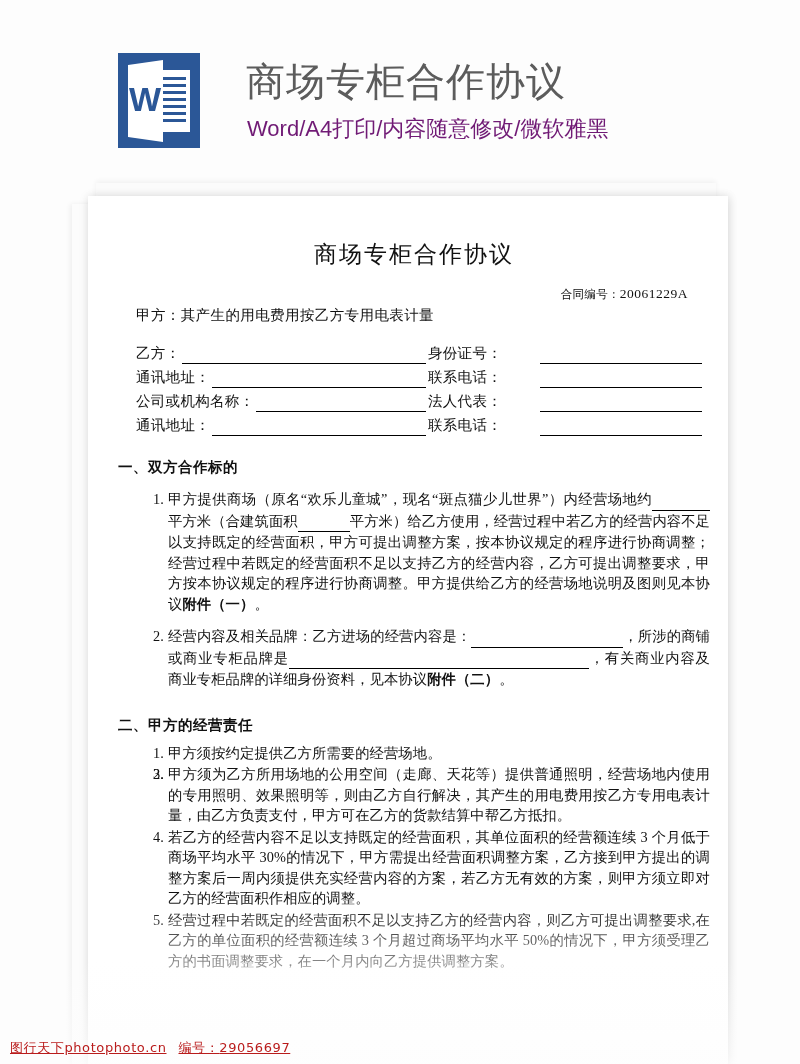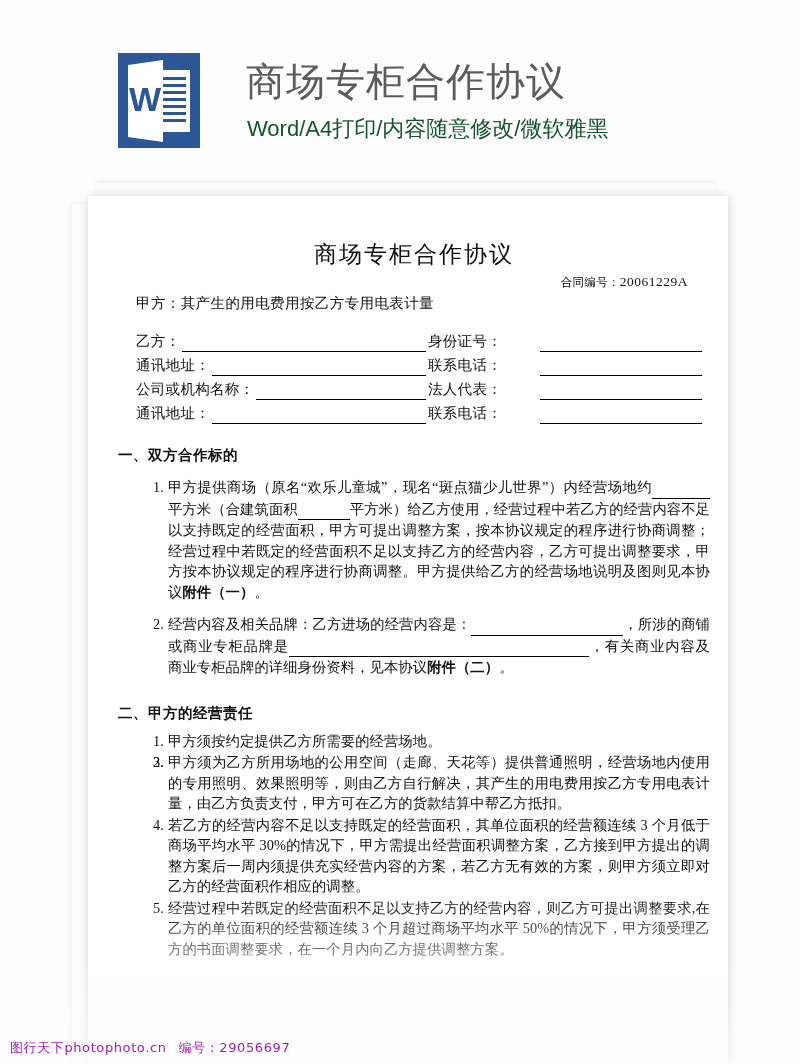--- a/index.html
+++ b/index.html
@@ -45,21 +45,21 @@
     color: #5c5c5c;
     white-space: nowrap;
   }
   #banner-subtitle {
     position: absolute;
     left: 247px;
     top: 114px;
     font-family: "Liberation Sans", "DejaVu Sans", sans-serif;
     font-size: 22px;
     line-height: 30px;
-    color: #14532d;
+    color: #701a75;
     white-space: nowrap;
   }
 
   
   .sheet {
     position: absolute;
     background: #ffffff;
   }
   
   #sheet-back-left {
@@ -110,21 +110,21 @@
     font-size: 23px;
     line-height: 30px;
     letter-spacing: 2px;
     margin-top: 44px;
     font-weight: normal;
   }
 
   .contract-no {
     text-align: right;
     font-size: 11.5px;
-    margin-top: 4px;
+    margin-top: 16px;
     padding-right: 22px;
     letter-spacing: .3px;
   }
   .contract-no .num {
     font-size: 13.5px;
     letter-spacing: .5px;
   }
 
   .party-a {
     font-size: 14.5px;
@@ -231,23 +231,24 @@
   }
 
   
   #watermark {
     position: absolute;
     left: 10px;
     bottom: 8px;
     font-family: "DejaVu Sans", "Liberation Sans", sans-serif;
     font-size: 13px;
     line-height: 17px;
-    color: #a21caf;
+    color: #b91c1c;
     letter-spacing: .6px;
     white-space: nowrap;
+    text-decoration: underline;
   }
   #watermark .wm-sep { display: inline-block; width: 12px; }
 </style>
 </head>
 <body>
 
 <div id="banner">
 
   <div id="word-icon">
     <svg viewBox="0 0 82 95" xmlns="http://www.w3.org/2000/svg" aria-hidden="true">

